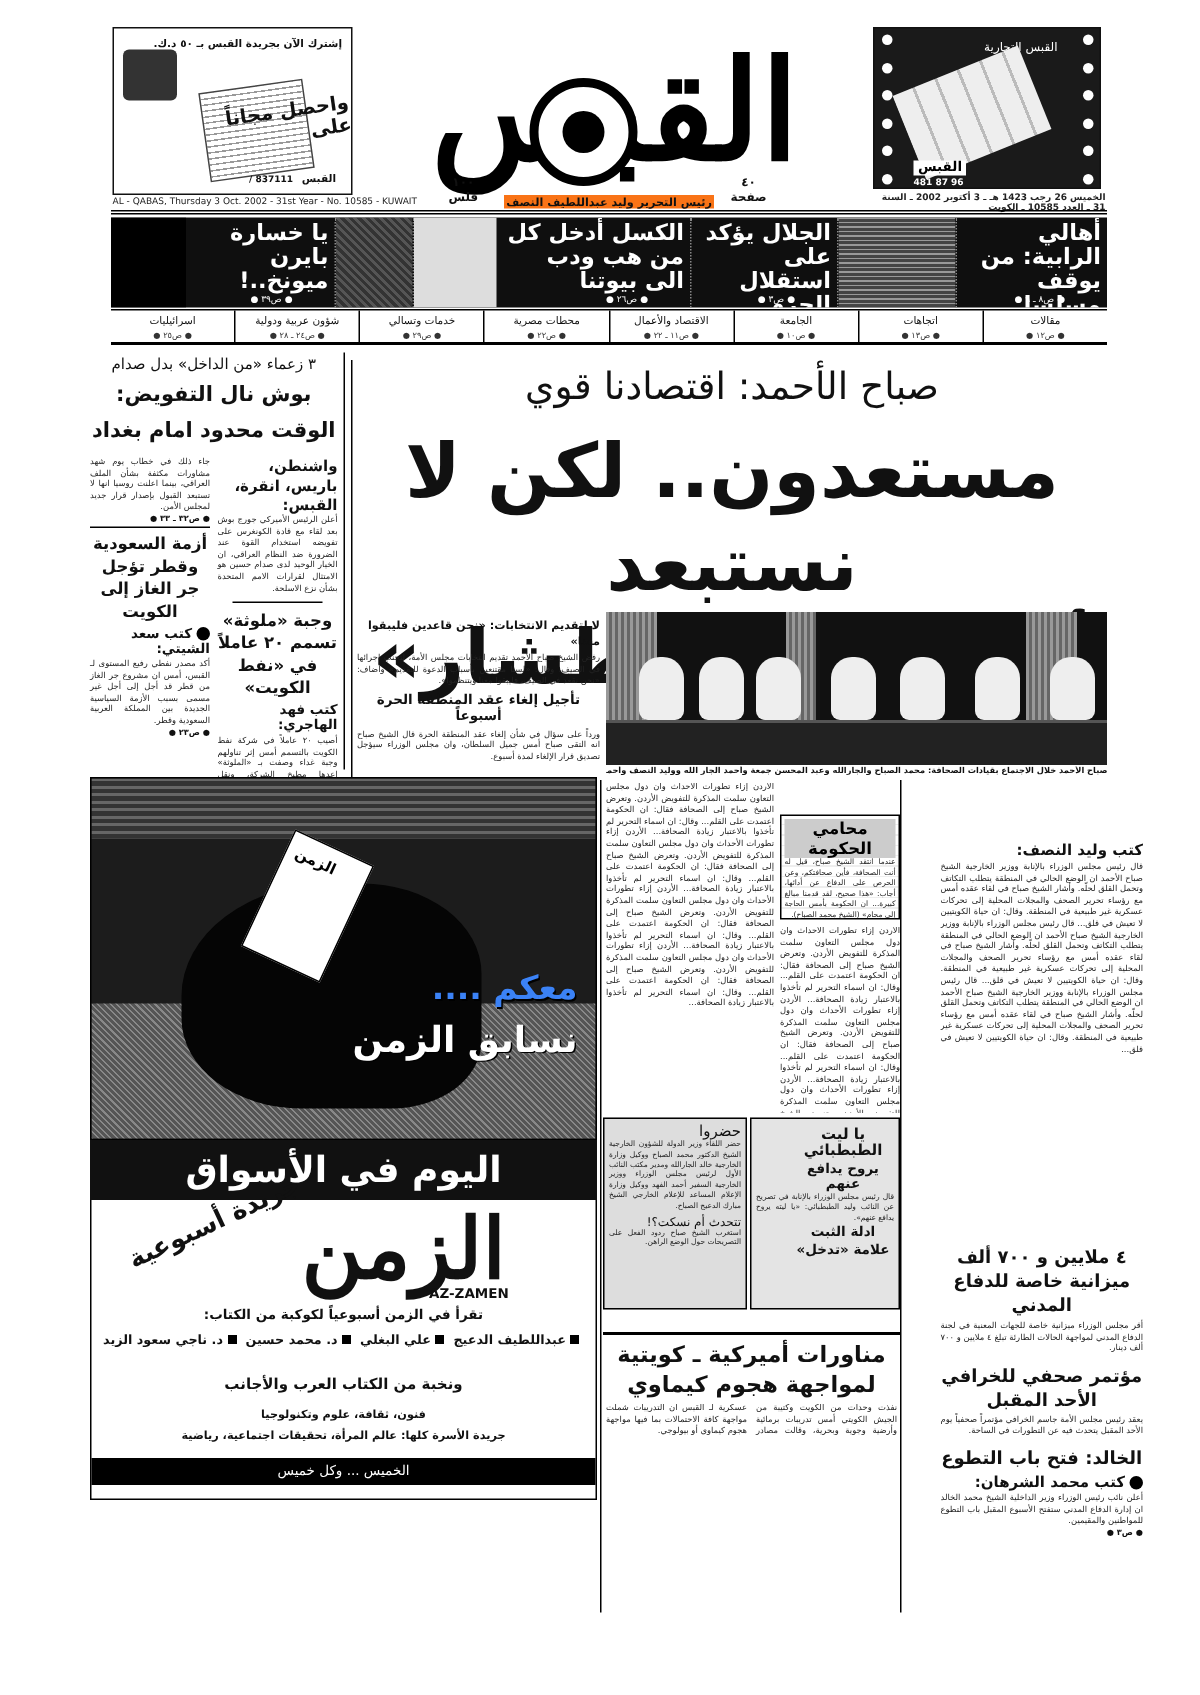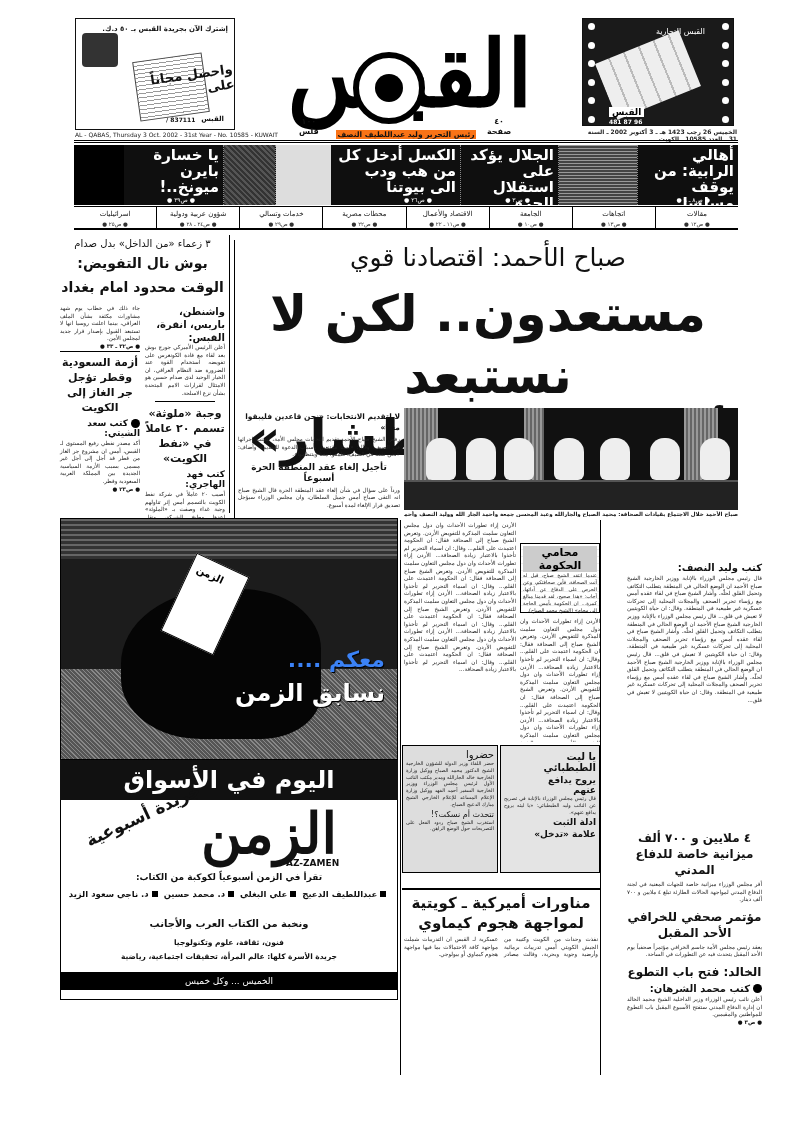--- a/index.html
+++ b/index.html
@@ -94,21 +94,21 @@
   .zamen-family { position: absolute; left: 0; right: 0; top: 136px; text-align: center; font-size: 7.5px; font-weight: bold; line-height: 14px; }
   .zamen-band { position: absolute; left: 0; right: 0; top: 172px; height: 18px; background: #000; color: #fff; text-align: center; font-size: 9px; line-height: 18px; }
   .rule-v2 { position: absolute; left: 400px; top: 520px; width: 1px; height: 555px; background: #000; }
   .rule-v3 { position: absolute; left: 600px; top: 520px; width: 1px; height: 555px; background: #000; }
   .box-gov { position: absolute; left: 520px; top: 543px; width: 80px; height: 70px; border: 1px solid #000; background: repeating-linear-gradient(0deg,#fff 0 6px,#eee 6px 7px); padding: 2px; }
   .box-gov .title { font-size: 11px; font-weight: bold; text-align: center; color: #000; background: #ccc; }
   .mid-text { position: absolute; font-size: 5.6px; line-height: 7.6px; text-align: justify; color: #222; }
   .box-attend { position: absolute; left: 402px; top: 745px; width: 96px; height: 128px; border: 1px solid #000; background: #ddd; padding: 3px; }
   .box-attend .title { font-size: 10px; font-weight: normal; text-align: right; }
   .box-side { position: absolute; left: 500px; top: 745px; width: 100px; height: 128px; border: 1px solid #000; background: #e4e4e4; padding: 3px; overflow: hidden; }
-  .box-side .title { font-size: 10px; font-weight: bold; text-align: right; margin-top: 2px; margin-left: 24px; }
+  .box-side .title { font-size: 10px; font-weight: bold; text-align: center; margin-top: 2px; margin-left: 24px; }
   .maneuver-head { position: absolute; left: 402px; top: 893px; width: 198px; text-align: center; font-size: 15px; font-weight: bold; line-height: 20px; }
 
   
   .right-col { position: absolute; left: 603px; top: 544px; width: 135px; margin-left: 24px; }
   .right-col .byline { font-size: 10px; text-align: right; }
   .head-r { font-size: 12px; font-weight: bold; text-align: center; line-height: 16px; margin: 5px 0 3px; }
   .sq-icon { display: inline-block; width: 9px; height: 9px; background: #000; border-radius: 50%; margin-left: 3px; vertical-align: middle; }
 </style>
 </head>
 <body>

